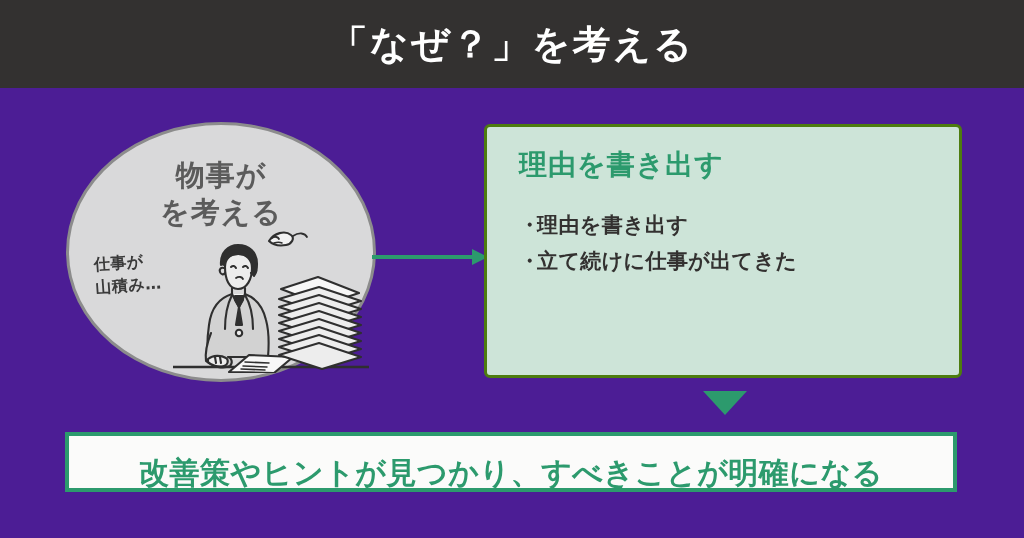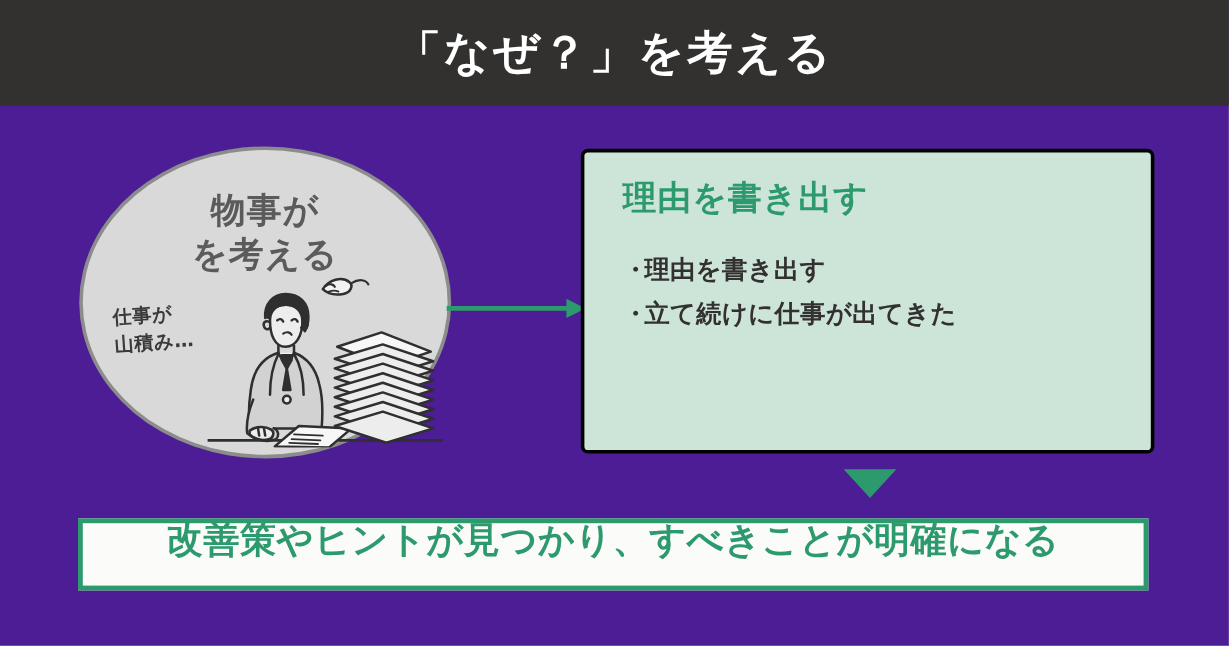--- a/index.html
+++ b/index.html
@@ -98,21 +98,21 @@
   }
 
   
   .reasons-panel {
     position: absolute;
     left: 484px;
     top: 124px;
     width: 478px;
     height: 254px;
     background: #cde4d8;
-    border: 3px solid #000000;
+    border: 3px solid #4d7c0f;
     border-radius: 6px;
     box-sizing: border-box;
   }
   .reasons-title {
     position: absolute;
     left: 32px;
     top: 24px;
     color: #2c9a6d;
     font-size: 28px;
     font-weight: bold;
@@ -157,21 +157,21 @@
   .outcome-banner {
     position: absolute;
     left: 65px;
     top: 432px;
     width: 892px;
     height: 60px;
     background: #fbfbfa;
     border: 4px solid #2c9a6d;
     box-sizing: border-box;
     display: flex;
-    align-items: flex-start;
+    align-items: flex-end;
     justify-content: center;
   }
   .outcome-text {
     color: #2c9a6d;
     font-size: 30px;
     font-weight: bold;
     letter-spacing: 0.5px;
     line-height: 1;
     white-space: nowrap;
   }

